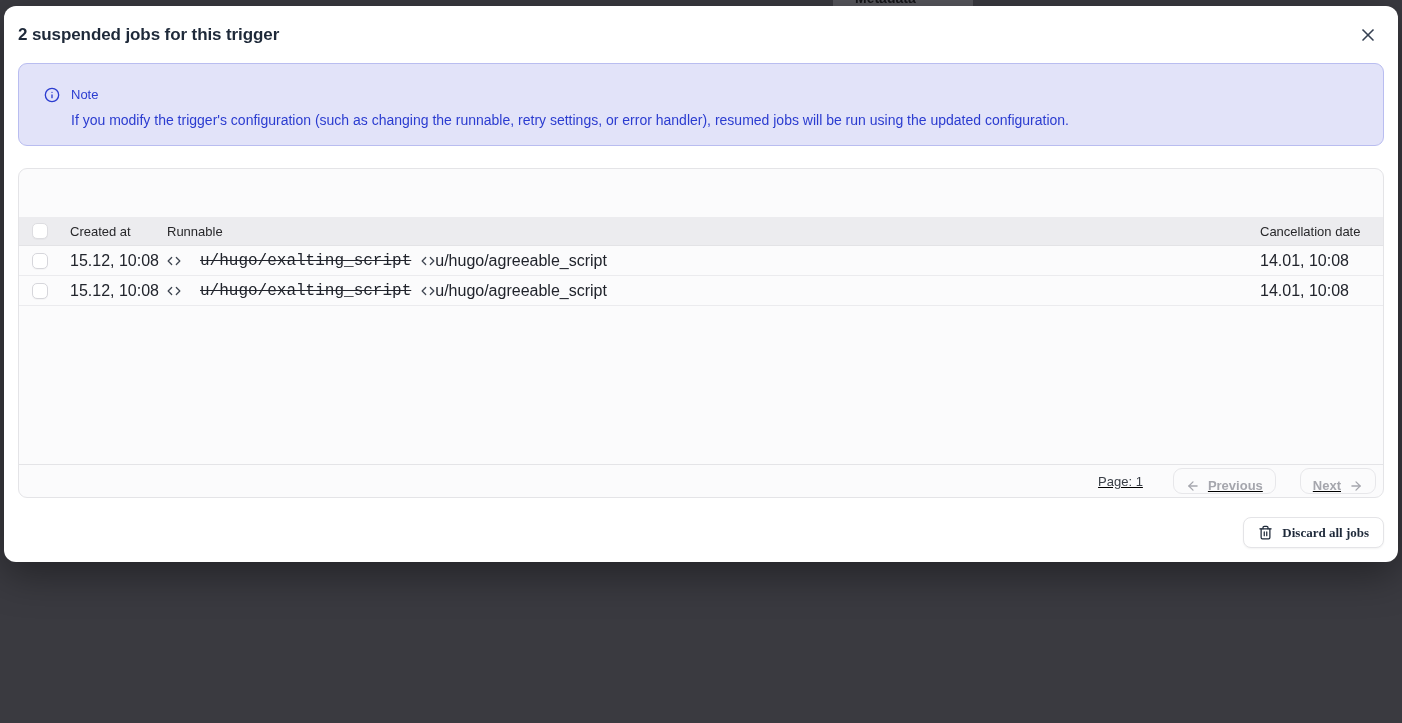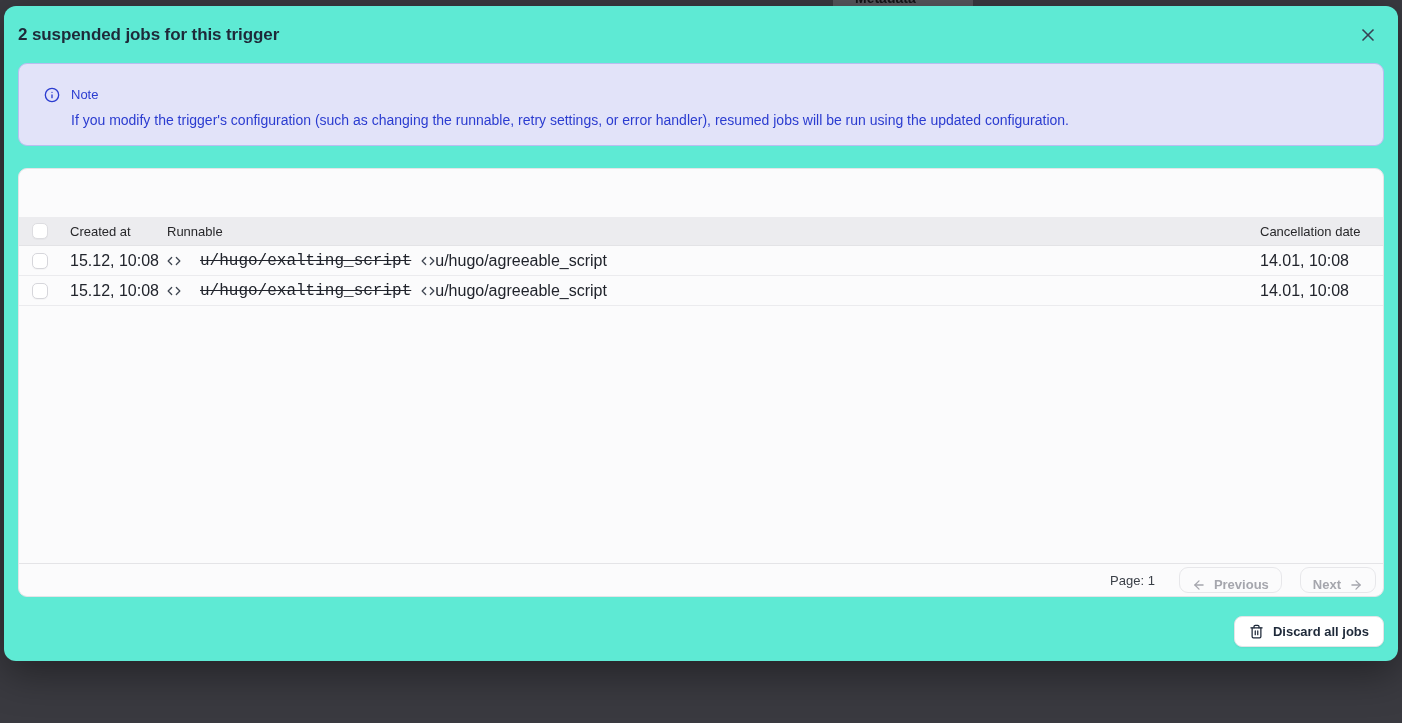--- a/index.html
+++ b/index.html
@@ -15,22 +15,22 @@
     position: absolute; top: 0; left: 833px; width: 140px; height: 7px;
     background: #57575c; overflow: hidden; z-index: 0;
   }
   .bg-clip {
     position: absolute; top: -10px; left: 22px;
     font-size: 14px; font-weight: 700; color: #141417; white-space: nowrap;
   }
 
   
   .modal {
-    position: absolute; left: 4px; top: 6px; width: 1394px; height: 655px;
-    background: #5eead4; border-radius: 12px;
+    position: absolute; left: 4px; top: 6px; width: 1394px; height: 556px;
+    background: #ffffff; border-radius: 12px;
     box-shadow: 0 12px 40px rgba(0,0,0,.4);
     display: flex; flex-direction: column; z-index: 1;
   }
 
   .modal-header {
     display: flex; align-items: center; justify-content: space-between;
     padding: 19px 20px 18px 14px;
   }
   .modal-title { font-size: 17px; font-weight: 700; color: #1e2939; letter-spacing: -0.1px; }
   .close-btn { background: none; border: none; cursor: pointer; padding: 0; display: flex; }
@@ -66,36 +66,36 @@
   .checkbox {
     width: 16px; height: 16px; border-radius: 5px; background: #ffffff;
     border: 1px solid #d6d6db; box-shadow: 0 1px 1px rgba(0,0,0,.03); cursor: pointer;
   }
   .thead .checkbox { border-color: #dddde1; }
   .code-icon { flex: 0 0 auto; color: #3f4652; }
   .runnable-old { text-decoration: line-through; margin: 0 10px 0 19px; font-family: Liberation Mono, monospace; }
   .runnable-new { margin-left: 0; }
   .tfiller { flex: 1 1 auto; }
   .tfoot {
-    display: flex; align-items: center; justify-content: flex-end; gap: 18px;
-    flex: 0 0 33px; height: 33px; border-top: 1px solid #e4e4e7; padding-right: 7px;
+    display: flex; align-items: center; justify-content: flex-end; gap: 24px;
+    flex: 0 0 33px; height: 33px; border-top: 1px solid #e4e4e7; padding-right: 7px; text-decoration: underline;
   }
   .page-label { font-size: 13px; font-weight: 500; color: #3a3f47; margin-right: 6px; }
   .pg-btn {
     display: flex; align-items: flex-end; gap: 8px; height: 26px; padding: 0 12px;
     border: 1px solid #e7e7ea; border-radius: 9px; background: transparent;
     color: #a5a6ad; font-size: 13px; font-weight: 600; font-family: inherit; cursor: default;
   }
 
   
   .actions { display: flex; justify-content: flex-end; gap: 10px; padding: 19px 14px 14px; }
   .action-btn {
     display: flex; align-items: center; gap: 9px; height: 31px; padding: 0 14px;
     background: #ffffff; border: 1px solid #e4e4e7; border-radius: 8px;
-    font-size: 13px; font-weight: 600; color: #1e2939; font-family: Liberation Sans, sans-serif;
+    font-size: 13px; font-weight: 600; color: #1e2939; font-family: Liberation Serif, serif;
     box-shadow: 0 1px 2px rgba(0,0,0,.05); cursor: pointer;
   }
 </style>
 </head>
 <body>
 
 <div class="bg-strip">
   <span class="bg-clip">Metadata</span>
 </div>
 

